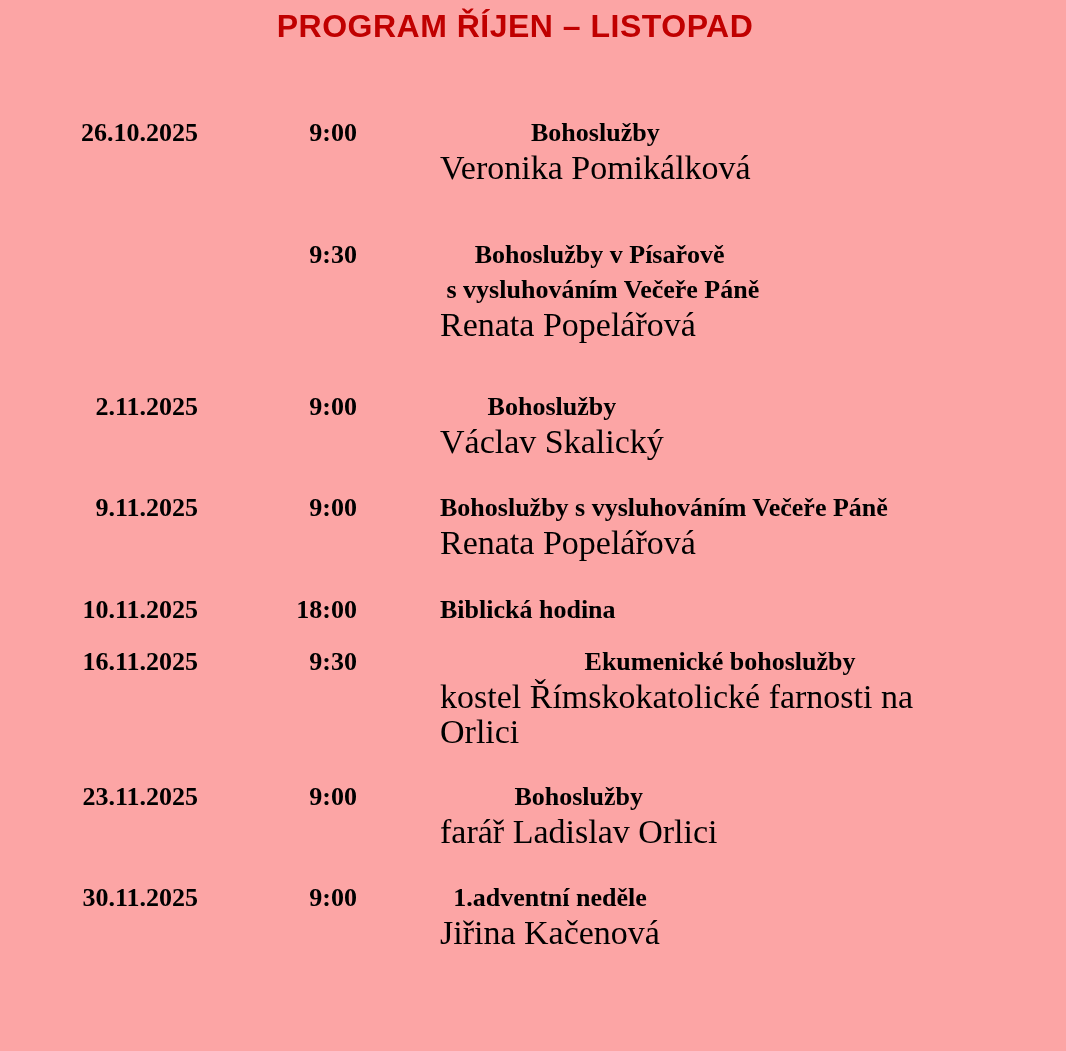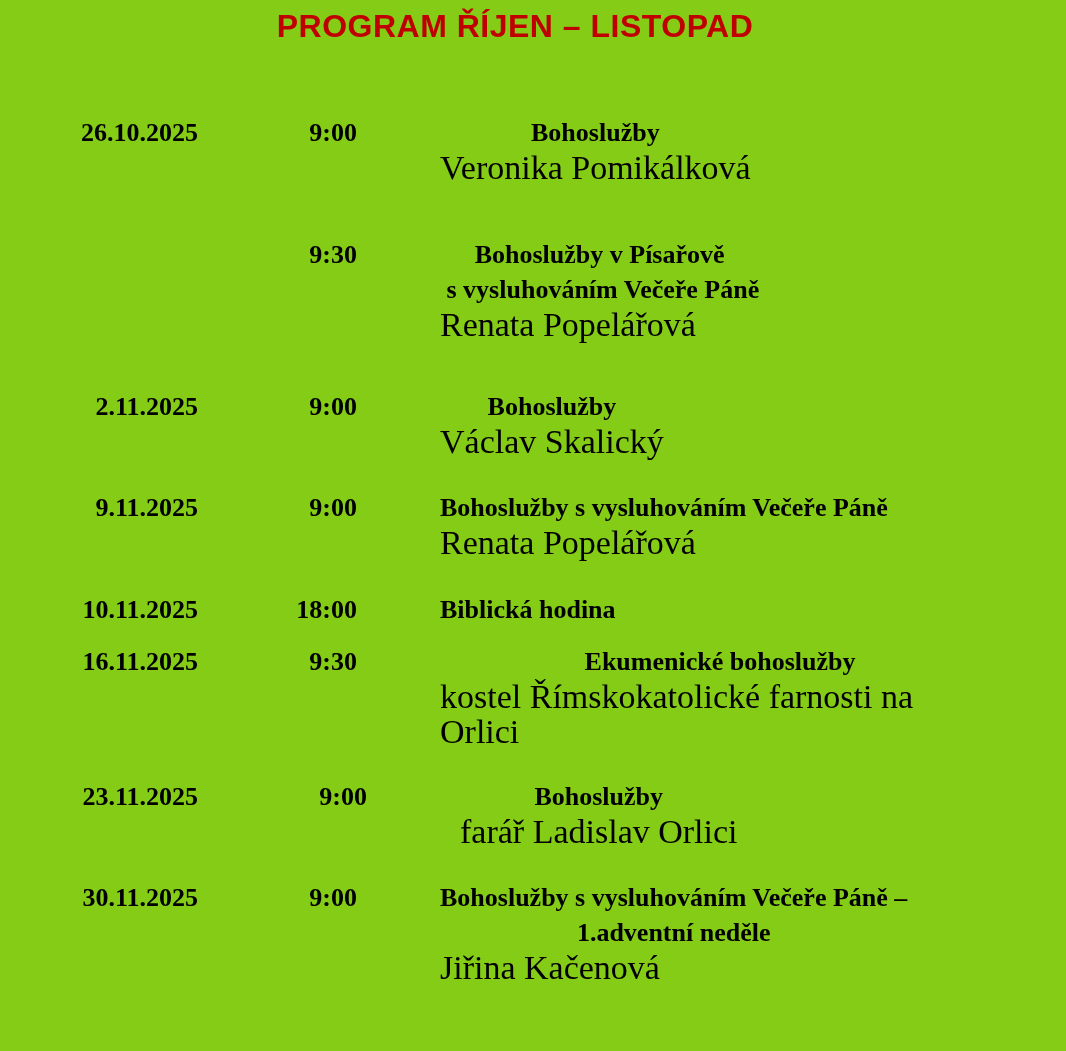--- a/index.html
+++ b/index.html
@@ -5,21 +5,21 @@
   * { margin: 0; padding: 0; box-sizing: border-box; }
   html, body {
     width: 1066px; height: 1051px;
     background: #ffffff;
     font-family: "Liberation Serif", serif;
     overflow: hidden;
   }
   .page {
     position: relative;
     width: 1066px; height: 1051px;
-    background: #84cc16;
+    background: #fca5a5;
   }
   .doc-title {
     position: absolute;
     top: 8px; left: 0;
     width: 1030px;
     text-align: center;
     font-family: "Liberation Sans", sans-serif;
     font-weight: bold;
     font-size: 32px;
     letter-spacing: 0.5px;
@@ -61,21 +61,21 @@
     line-height: 35px;
     white-space: pre-wrap;
   }
   
   .row:nth-child(1) { margin-bottom: 52px; }
   .row:nth-child(2) { margin-bottom: 47px; }
   .row:nth-child(3) { margin-bottom: 31px; }
   .row:nth-child(4) { margin-bottom: 32px; }
   .row:nth-child(5) { margin-bottom: 17px; }
   .row:nth-child(6) { margin-bottom: 30px; }
-  .row:nth-child(7) { margin-bottom: 31px; gap: 10px; }
+  .row:nth-child(7) { margin-bottom: 31px; }
 </style>
 </head>
 <body>
 
 <div class="page">
   <h1 class="doc-title" style="color: rgb(192, 0, 0);">PROGRAM ŘÍJEN – LISTOPAD</h1>
   <div class="schedule" id="schedule">
   <div class="row">
     <div class="col-date">26.10.2025</div>
     <div class="col-time">9:00</div>
@@ -136,19 +136,18 @@
     <div class="col-desc">
           <div class="desc-title">Bohoslužby</div>
           <div class="desc-detail">farář Ladislav Orlici</div>
         </div>
   </div>
 
   <div class="row">
     <div class="col-date">30.11.2025</div>
     <div class="col-time">9:00</div>
     <div class="col-desc">
-          <div class="desc-title">Bohoslužby s vysluhováním Večeře Páně –</div>
           <div class="desc-title">1.adventní neděle</div>
           <div class="desc-detail">Jiřina Kačenová</div>
         </div>
   </div>
 </div>
 </div>
 
 </body></html>

